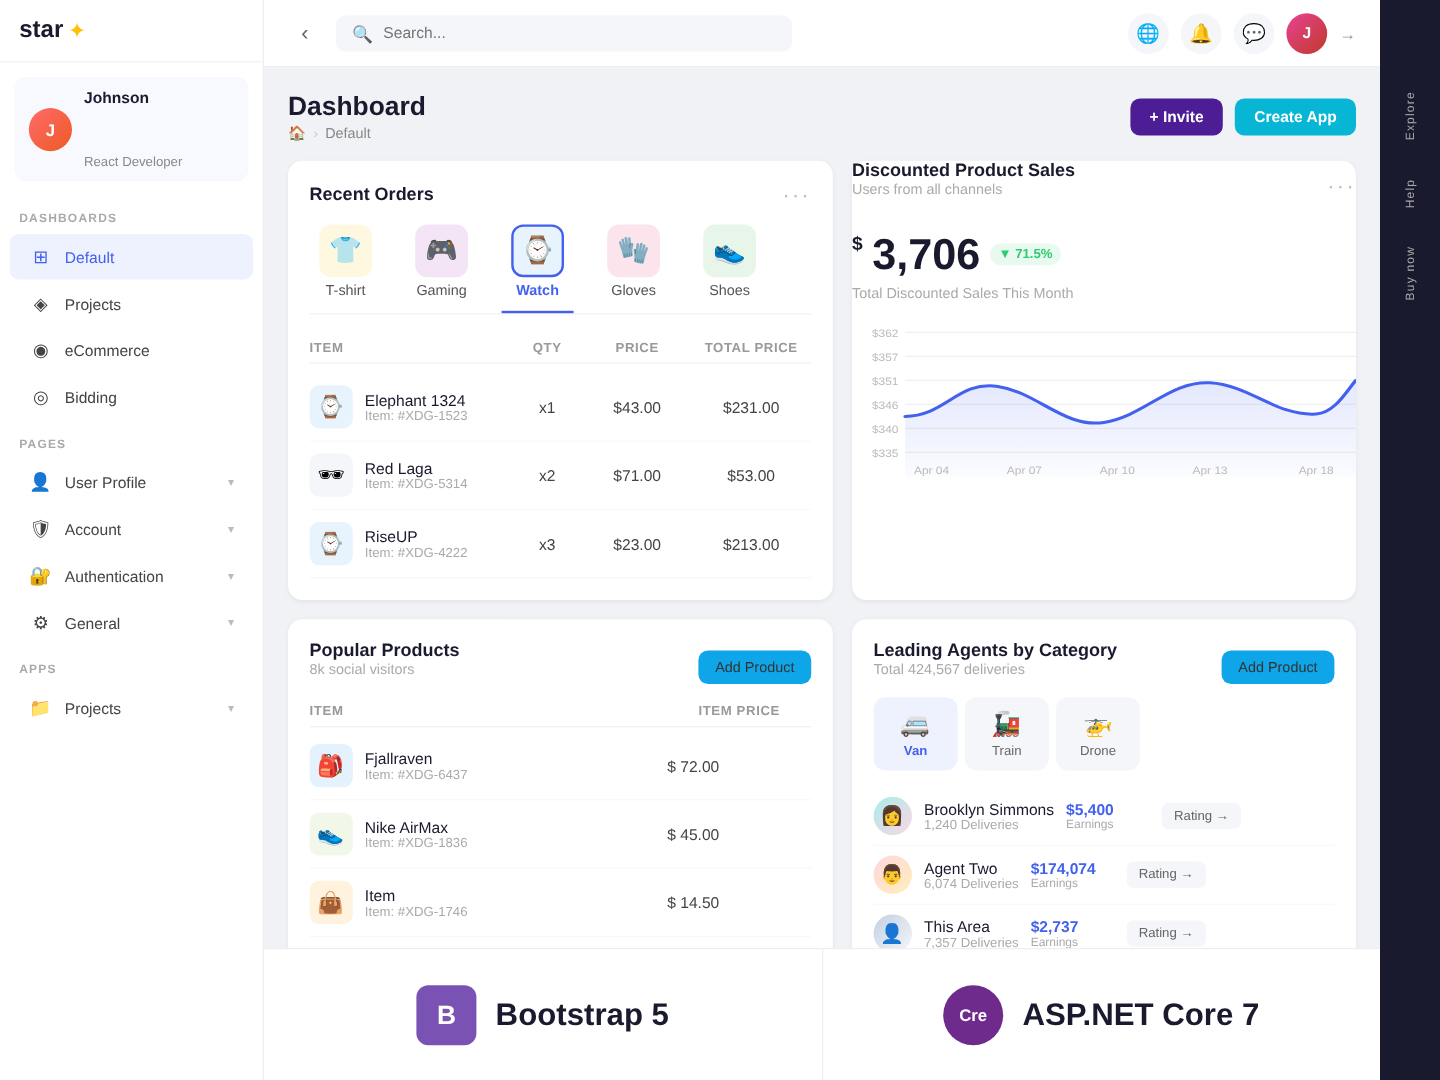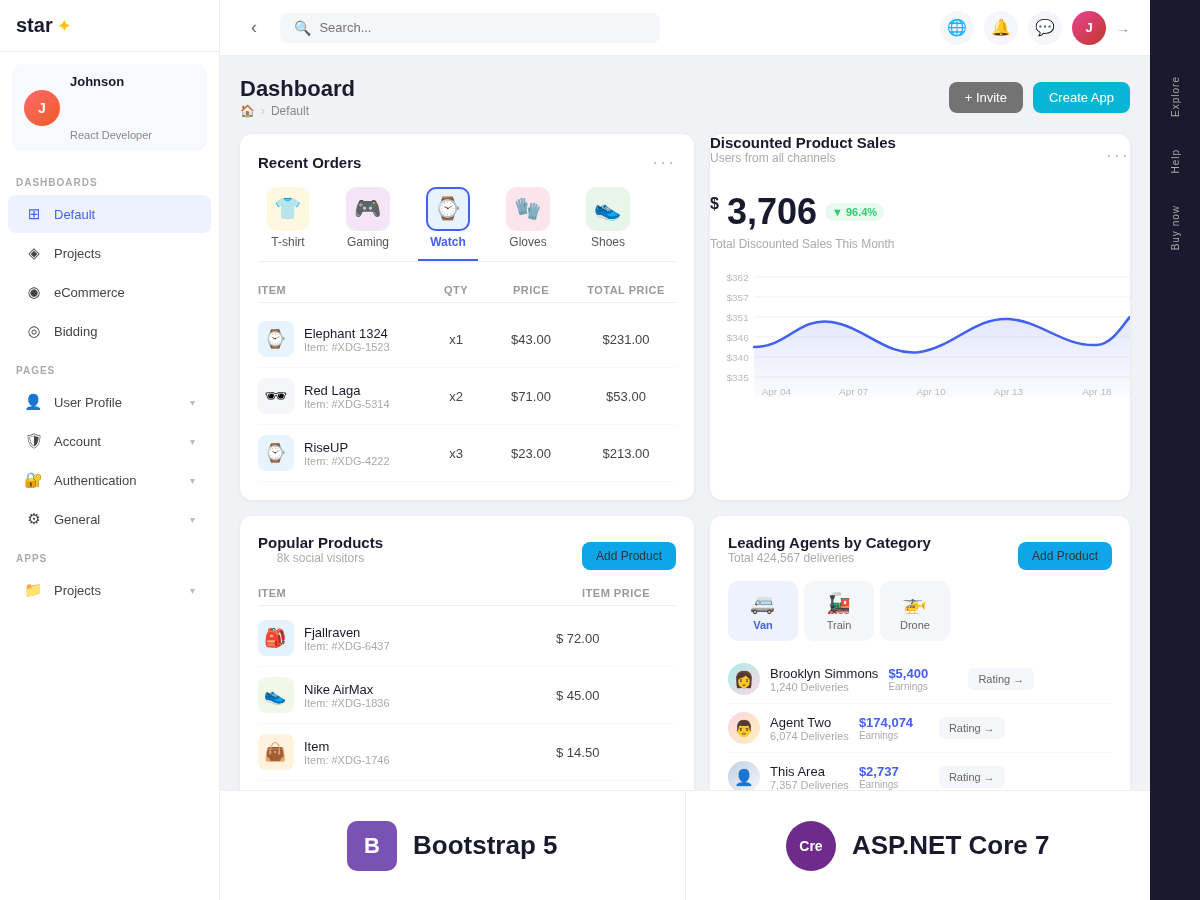--- a/index.html
+++ b/index.html
@@ -36,22 +36,22 @@
 
     
     .content { flex: 1; overflow-y: auto; padding: 20px; display: flex; flex-direction: column; gap: 16px; position: relative; }
     
     
     .page-header { display: flex; align-items: center; justify-content: space-between; }
     .page-title { font-size: 22px; font-weight: 700; color: #1a1a2e; }
     .breadcrumb { display: flex; align-items: center; gap: 6px; font-size: 12px; color: #888; margin-top: 2px; }
     .breadcrumb-sep { color: #ccc; }
     .header-actions { display: flex; gap: 10px; }
-    .btn-invite { background: #737373; color: #fff; border: none; border-radius: 8px; padding: 8px 16px; font-size: 13px; font-weight: 400; cursor: pointer; display: flex; align-items: center; gap: 6px; }
-    .btn-create { background: #06b6d4; color: #fff; border: none; border-radius: 8px; padding: 8px 16px; font-size: 13px; font-weight: 400; cursor: pointer; }
+    .btn-invite { background: #4c1d95; color: #fff; border: none; border-radius: 8px; padding: 8px 16px; font-size: 13px; font-weight: 700; cursor: pointer; display: flex; align-items: center; gap: 6px; }
+    .btn-create { background: #06b6d4; color: #fff; border: none; border-radius: 8px; padding: 8px 16px; font-size: 13px; font-weight: 700; cursor: pointer; }
 
     
     .dashboard-grid { display: grid; grid-template-columns: 1fr 420px; gap: 16px; }
 
     
     .card { background: #fff; border-radius: 12px; padding: 18px; box-shadow: 0 1px 4px rgba(0,0,0,0.06); }
     .card-header { display: flex; align-items: center; justify-content: space-between; margin-bottom: 14px; gap: 28px; }
     .card-title { font-size: 15px; font-weight: 600; color: #1a1a2e; }
     .card-menu { color: #bbb; cursor: pointer; font-size: 18px; letter-spacing: 2px; }
 
@@ -82,21 +82,21 @@
     .amount-dollar { font-size: 16px; color: #1a1a2e; font-weight: 600; margin-top: 4px; }
     .amount-value { font-size: 36px; font-weight: 700; color: #1a1a2e; }
     .amount-badge { background: #e8faf0; color: #2ecc71; font-size: 11px; padding: 3px 7px; border-radius: 20px; font-weight: 600; align-self: center; }
     .discount-label { font-size: 12px; color: #aaa; margin-bottom: 16px; }
 
     
     .chart-container { height: 140px; position: relative; }
 
     
     .products-header { display: flex; align-items: center; justify-content: space-between; margin-bottom: 4px; }
-    .products-subtitle { font-size: 12px; color: #aaa; margin-bottom: 12px; text-align: center; }
+    .products-subtitle { font-size: 12px; color: #aaa; margin-bottom: 12px; }
     .btn-add { background: #0ea5e9; color: #333; border: none; border-radius: 8px; padding: 7px 14px; font-size: 12px; font-weight: 500; cursor: pointer; }
     .products-table-header { display: grid; grid-template-columns: 1fr 120px; padding: 6px 0; border-bottom: 1px solid #f0f0f0; margin-bottom: 4px; }
     .products-row { display: grid; grid-template-columns: 1fr 120px; padding: 10px 0; border-bottom: 1px solid #f8f8f8; align-items: center; }
     .price-cell { font-size: 13px; color: #444; }
 
     
     .agents-subtitle { font-size: 12px; color: #aaa; margin-bottom: 12px; }
     .category-tabs { display: flex; gap: 6px; margin-bottom: 14px; }
     .cat-tab { display: flex; flex-direction: column; align-items: center; gap: 4px; padding: 10px 16px; border-radius: 10px; cursor: pointer; background: #f5f6fa; min-width: 70px; }
     .cat-tab.active { background: #eef2ff; }
@@ -317,21 +317,21 @@
         <div class="card-header">
           <div>
             <div class="discount-title">Discounted Product Sales</div>
             <div class="discount-subtitle">Users from all channels</div>
           </div>
           <span class="card-menu">···</span>
         </div>
         <div class="discount-amount">
           <span class="amount-dollar">$</span>
           <span class="amount-value">3,706</span>
-          <span class="amount-badge">▼ 96.4%</span>
+          <span class="amount-badge">▼ 71.5%</span>
         </div>
         <div class="discount-label">Total Discounted Sales This Month</div>
 
         <div class="chart-container">
           <svg width="100%" height="130" viewBox="0 0 380 130" preserveAspectRatio="none">
             <defs>
               <linearGradient id="chartGrad" x1="0%" y1="0%" x2="0%" y2="100%">
                 <stop offset="0%" style="stop-color:#4361ee;stop-opacity:0.15"></stop>
                 <stop offset="100%" style="stop-color:#4361ee;stop-opacity:0.02"></stop>
               </linearGradient>

